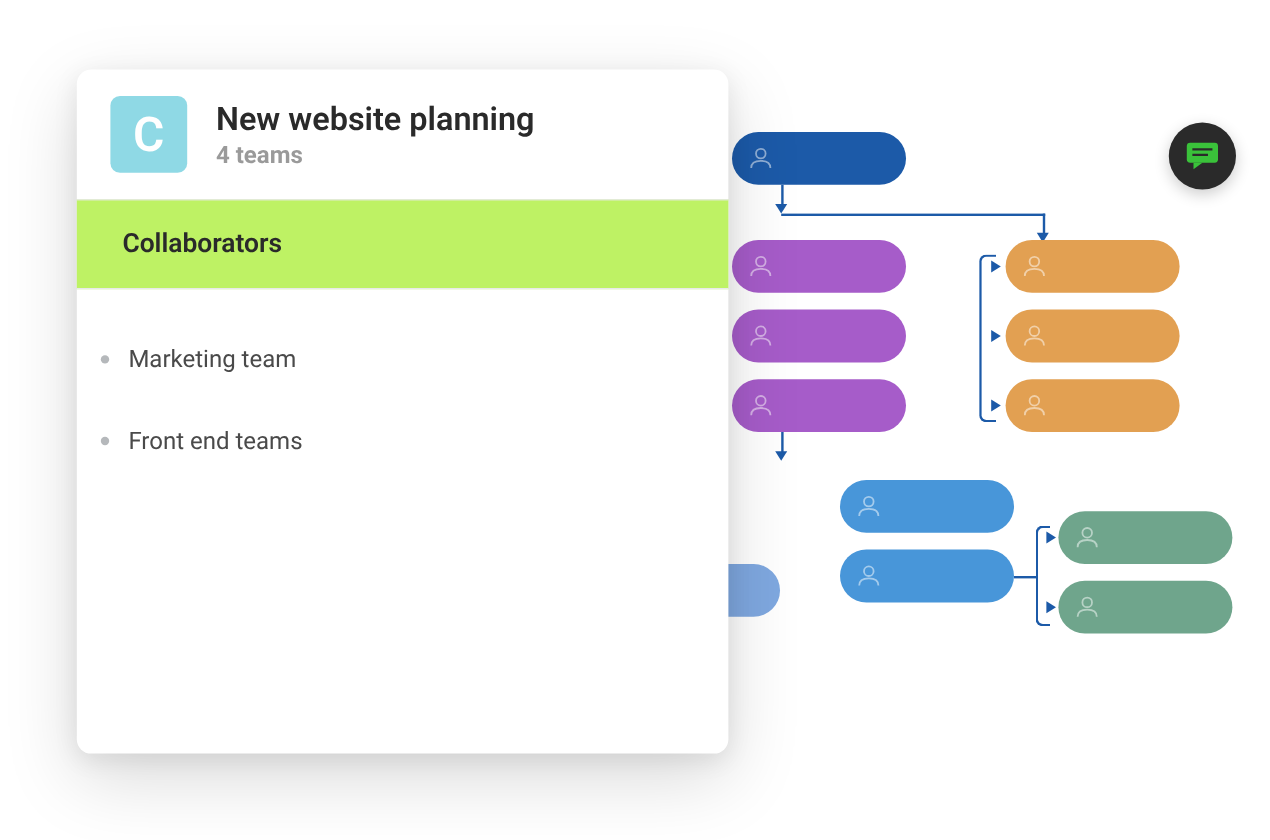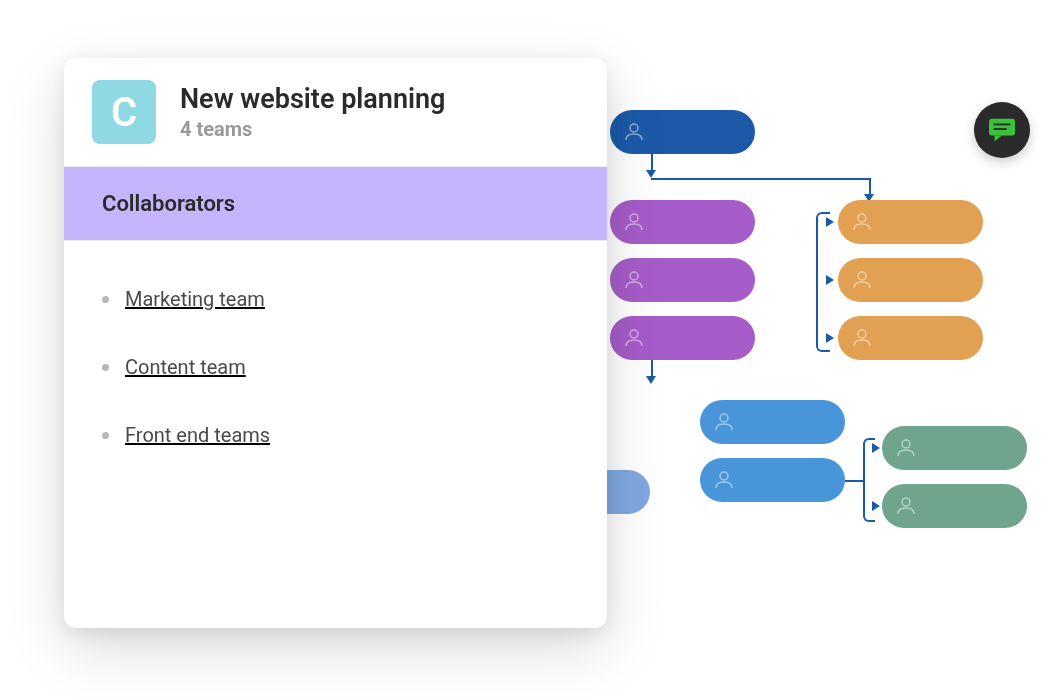--- a/index.html
+++ b/index.html
@@ -52,32 +52,31 @@
       text-align: right;
     }
     
     .header-text .subtitle {
       font-size: 20px;
       color: #9a9a9a;
       font-weight: 700;
     }
     
     .section-header {
-      background: #c4b5fd;
+      background: #bef264;
       border-top: 1px solid #e8e9ea;
       border-bottom: 1px solid #e8e9ea;
       padding: 24px 38px;
       font-size: 22px;
       font-weight: 600;
       color: #2a2a2a;
     }
     
     .collab-list {
-      padding: 24px 38px;
-      text-decoration: underline;
+      padding: 24px 20px;
     }
     
     .collab-item {
       display: flex;
       align-items: center;
       gap: 16px;
       padding: 22px 0;
       font-size: 20px;
       color: #4a4a4a;
       font-weight: 400;
@@ -284,24 +283,20 @@
 
   <div class="section-header">Collaborators</div>
 
   <div class="collab-list">
     <div class="collab-item">
       <span class="bullet"></span>
       <span>Marketing team</span>
     </div>
     <div class="collab-item">
       <span class="bullet"></span>
-      <span>Content team</span>
-    </div>
-    <div class="collab-item">
-      <span class="bullet"></span>
       <span>Front end teams</span>
     </div>
   </div>
 </div>
 
 <div class="chat-btn">
   <svg class="chat-icon" viewBox="0 0 32 28">
     <rect x="2" y="2" width="28" height="18" rx="3" fill="#3ac23a"></rect>
     <path d="M8 20 L8 26 L16 20 Z" fill="#3ac23a"></path>
     <line x1="7" y1="8" x2="25" y2="8" stroke="#2a2a2a" stroke-width="2"></line>

